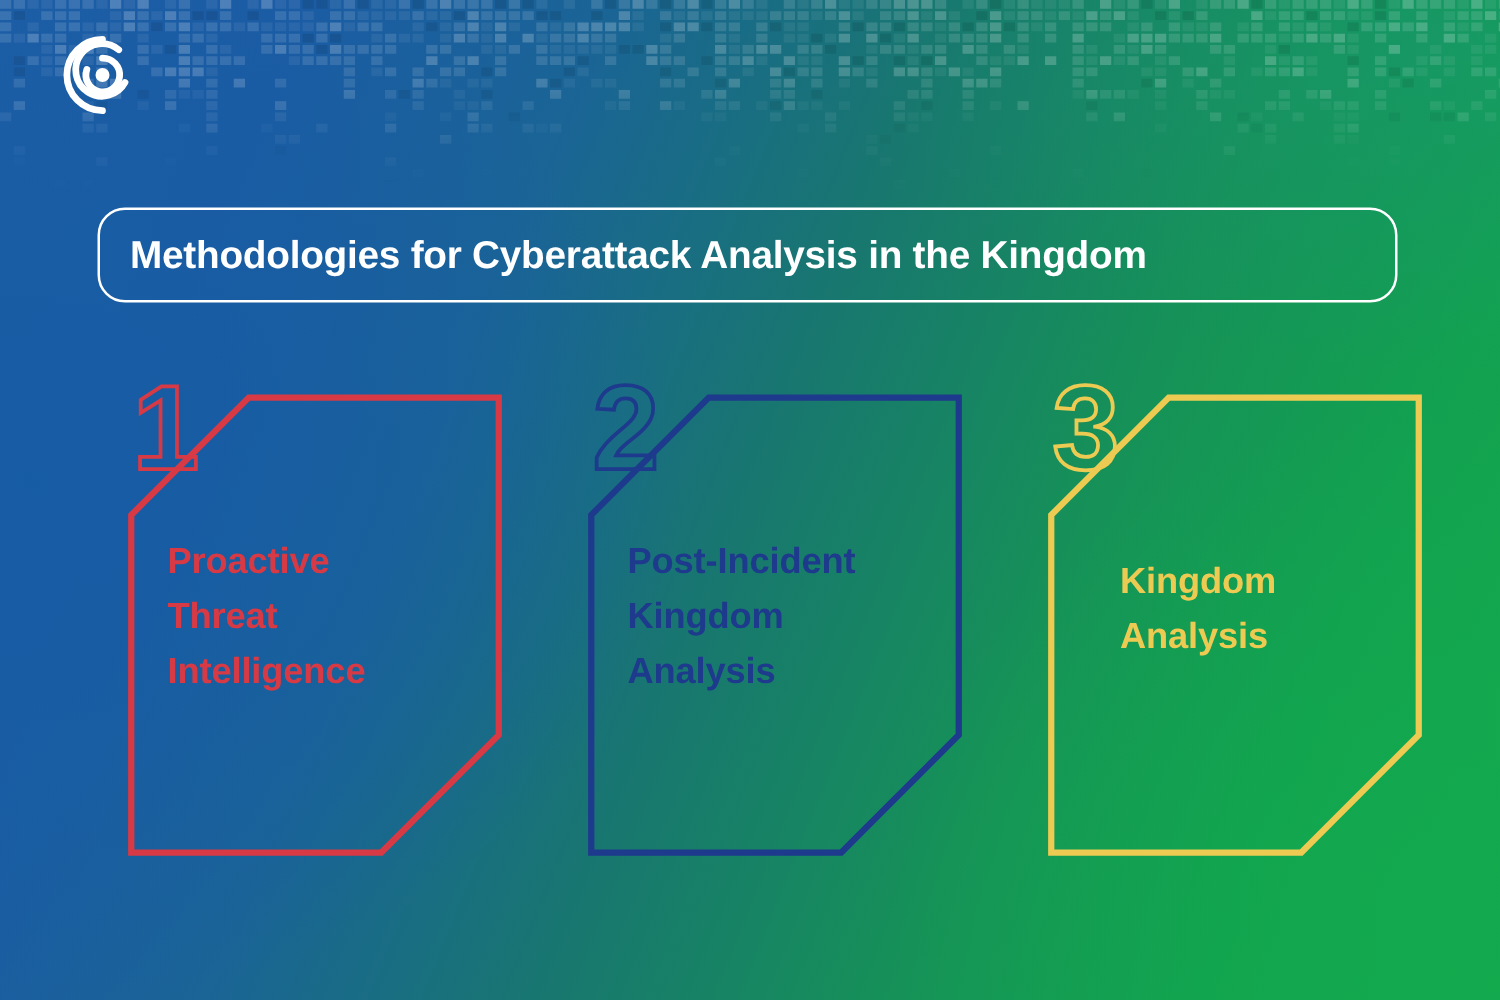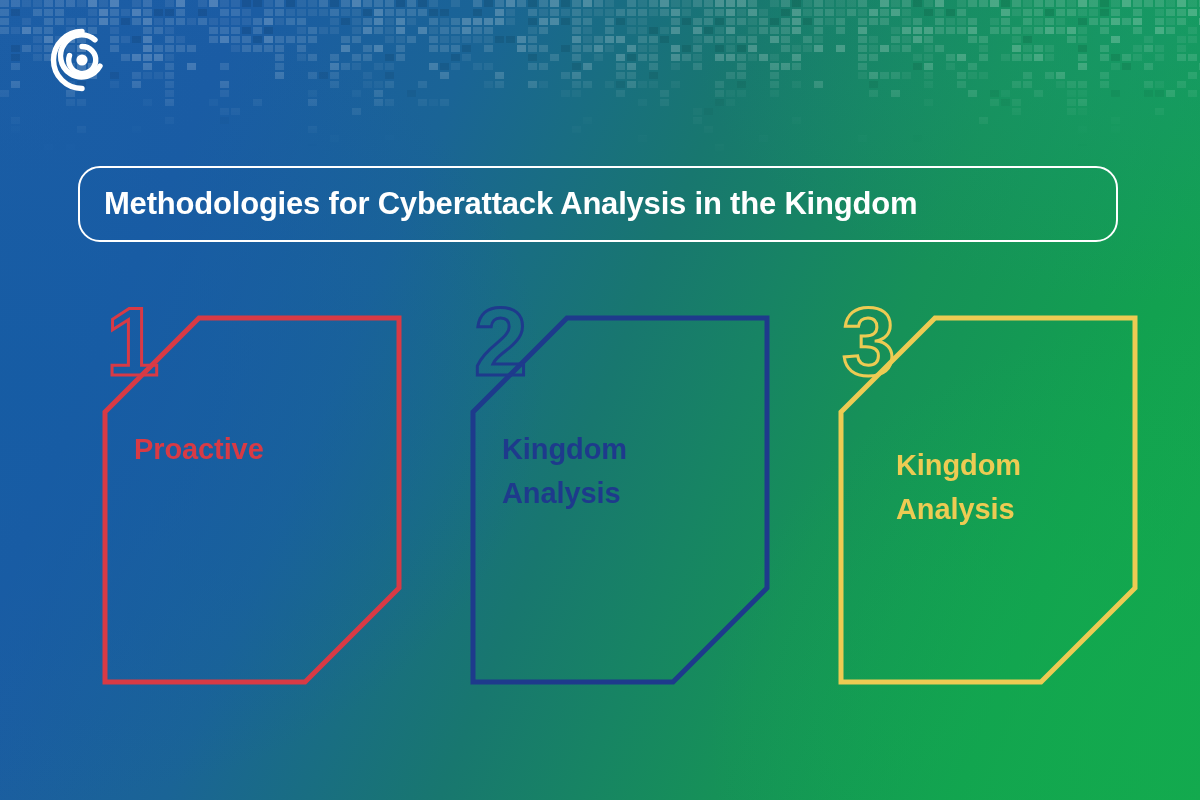--- a/index.html
+++ b/index.html
@@ -956,31 +956,34 @@
 
     <div class="card card-1">
       <svg class="card-shape" viewBox="0 0 300 370">
         <polygon points="3,97 97,3 297,3 297,273 203,367 3,367" fill="none" stroke="#d83a45" stroke-width="5" stroke-linejoin="miter"></polygon>
       </svg>
       <svg class="card-num" viewBox="0 0 110 110">
         <text x="10" y="82" stroke="#d83a45">1</text>
       </svg>
       <div class="card-label">
         <div>Proactive</div>
+        <div>Threat</div>
+        <div>Intelligence</div>
       </div>
     </div>
 
     <div class="card card-2">
       <svg class="card-shape" viewBox="0 0 300 370">
         <polygon points="3,97 97,3 297,3 297,273 203,367 3,367" fill="none" stroke="#1e3a8c" stroke-width="5" stroke-linejoin="miter"></polygon>
       </svg>
       <svg class="card-num" viewBox="0 0 110 110">
         <text x="10" y="82" stroke="#1e3a8c">2</text>
       </svg>
       <div class="card-label">
+        <div>Post-Incident</div>
         <div>Kingdom</div>
         <div>Analysis</div>
       </div>
     </div>
 
     <div class="card card-3">
       <svg class="card-shape" viewBox="0 0 300 370">
         <polygon points="3,97 97,3 297,3 297,273 203,367 3,367" fill="none" stroke="#edcb53" stroke-width="5" stroke-linejoin="miter"></polygon>
       </svg>
       <svg class="card-num" viewBox="0 0 110 110">

